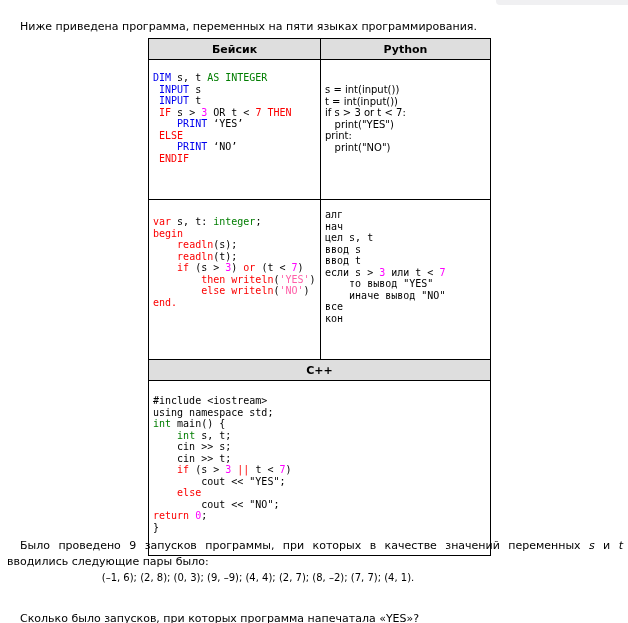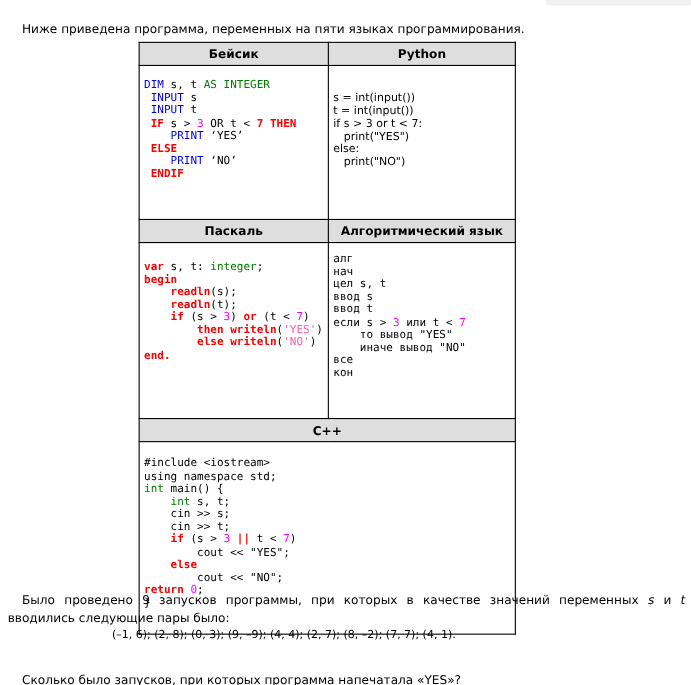--- a/index.html
+++ b/index.html
@@ -10,21 +10,21 @@
   }
   .corner-artifact{
     position:absolute;top:0;right:0;width:132px;height:5px;
     background:#f0f0f2;border-radius:0 0 0 4px;
   }
   .intro{
     position:absolute;top:8px;left:7px;right:6px;
     text-indent:13px;line-height:15px;
   }
   table.prog{
-    position:absolute;left:126px;top:38px;width:343px;
+    position:absolute;left:148px;top:38px;width:343px;
     border-collapse:collapse;table-layout:fixed;
   }
   table.prog th, table.prog td{
     border:1px solid #000;margin:0;
   }
   table.prog th{
     background:#dedede;font-weight:bold;font-size:11px;
     text-align:center;height:20px;padding:0 2px;
   }
   col.c1{width:172px;}
@@ -37,21 +37,21 @@
   tr.row-c1 td{height:113px;}
   tr.row-c2 td{height:136px;}
   tr.row-c3 td{height:158px;}
   td.cell-basic{padding:12px 2px 2px 4px;}
   td.cell-python{padding:24px 2px 2px 4px;}
   td.cell-pascal{padding:16px 2px 2px 4px;}
   td.cell-algo{padding:9px 2px 14px 4px;}
   td.cell-cpp{padding:14px 2px 2px 4px;}
   .c-blue{color:#0000ee;}
   .c-green{color:#007d00;}
-  .c-red{color:#fb0000;font-weight:bold;}
+  .c-red{color:#fb0000;}
   .c-magenta{color:#ff00ff;}
   .c-pink{color:#ff5fa8;}
   .runs-p{
     position:absolute;top:527px;left:7px;right:5px;
     text-indent:13px;line-height:16px;text-align:justify;
   }
   .runs-p i{font-family:"DejaVu Sans","Liberation Sans",sans-serif;}
   .pairs-line{
     position:absolute;top:572px;left:0;width:516px;
     text-align:center;font-size:10px;
@@ -73,25 +73,21 @@
       <col class="c1">
       <col class="c2">
     </colgroup>
   <tbody>
       <tr class="row-h1">
     <th>Бейсик</th>
     <th>Python</th>
   </tr>
   <tr class="row-c1">
     <td class="code cell-basic"><div class="code-line"><span class="c-blue">DIM</span><span> s, t </span><span class="c-green">AS INTEGER</span></div><div class="code-line"><span> </span><span class="c-blue">INPUT</span><span> s</span></div><div class="code-line"><span> </span><span class="c-blue">INPUT</span><span> t</span></div><div class="code-line"><span> </span><span class="c-red">IF</span><span> s &gt; </span><span class="c-magenta">3</span><span> OR t &lt; </span><span class="c-red">7</span><span> </span><span class="c-red">THEN</span></div><div class="code-line"><span>    </span><span class="c-blue">PRINT</span><span> ‘YES’</span></div><div class="code-line"><span> </span><span class="c-red">ELSE</span></div><div class="code-line"><span>    </span><span class="c-blue">PRINT</span><span> ‘NO’</span></div><div class="code-line"><span> </span><span class="c-red">ENDIF</span></div></td>
-    <td class="code sans cell-python"><div class="code-line"><span>s = int(input())</span></div><div class="code-line"><span>t = int(input())</span></div><div class="code-line"><span>if s &gt; 3 or t &lt; 7:</span></div><div class="code-line"><span>   print("YES")</span></div><div class="code-line"><span>else:</span></div><div class="code-line"><span>   print("NO")</span></div></td>
-  </tr>
-  <tr class="row-h2">
-    <th>Паскаль</th>
-    <th>Алгоритмический язык</th>
+    <td class="code sans cell-python"><div class="code-line"><span>s = int(input())</span></div><div class="code-line"><span>t = int(input())</span></div><div class="code-line"><span>if s &gt; 3 or t &lt; 7:</span></div><div class="code-line"><span>   print("YES")</span></div><div class="code-line"><span>print:</span></div><div class="code-line"><span>   print("NO")</span></div></td>
   </tr>
   <tr class="row-c2">
     <td class="code cell-pascal"><div class="code-line"><span class="c-red">var</span><span> s, t: </span><span class="c-green">integer</span><span>;</span></div><div class="code-line"><span class="c-red">begin</span></div><div class="code-line"><span>    </span><span class="c-red">readln</span><span>(s);</span></div><div class="code-line"><span>    </span><span class="c-red">readln</span><span>(t);</span></div><div class="code-line"><span>    </span><span class="c-red">if</span><span> (s &gt; </span><span class="c-magenta">3</span><span>) </span><span class="c-red">or</span><span> (t &lt; </span><span class="c-magenta">7</span><span>)</span></div><div class="code-line"><span>        </span><span class="c-red">then writeln</span><span>(</span><span class="c-pink">'YES'</span><span>)</span></div><div class="code-line"><span>        </span><span class="c-red">else writeln</span><span>(</span><span class="c-pink">'NO'</span><span>)</span></div><div class="code-line"><span class="c-red">end.</span></div></td>
     <td class="code cell-algo"><div class="code-line"><span>алг</span></div><div class="code-line"><span>нач</span></div><div class="code-line"><span>цел s, t</span></div><div class="code-line"><span>ввод s</span></div><div class="code-line"><span>ввод t</span></div><div class="code-line"><span>если s &gt; </span><span class="c-magenta">3</span><span> или t &lt; </span><span class="c-magenta">7</span></div><div class="code-line"><span>    то вывод "YES"</span></div><div class="code-line"><span>    иначе вывод "NO"</span></div><div class="code-line"><span>все</span></div><div class="code-line"><span>кон</span></div></td>
   </tr>
   <tr class="row-h3">
     <th colspan="2">C++</th>
   </tr>
   <tr class="row-c3">
     <td colspan="2" class="code cell-cpp"><div class="code-line"><span>#include &lt;iostream&gt;</span></div><div class="code-line"><span>using namespace std;</span></div><div class="code-line"><span class="c-green">int</span><span> main() {</span></div><div class="code-line"><span>    </span><span class="c-green">int</span><span> s, t;</span></div><div class="code-line"><span>    cin &gt;&gt; s;</span></div><div class="code-line"><span>    cin &gt;&gt; t;</span></div><div class="code-line"><span>    </span><span class="c-red">if</span><span> (s &gt; </span><span class="c-magenta">3</span><span> </span><span class="c-red">||</span><span> t &lt; </span><span class="c-magenta">7</span><span>)</span></div><div class="code-line"><span>        cout &lt;&lt; "YES";</span></div><div class="code-line"><span>    </span><span class="c-red">else</span></div><div class="code-line"><span>        cout &lt;&lt; "NO";</span></div><div class="code-line"><span class="c-red">return</span><span> </span><span class="c-magenta">0</span><span>;</span></div><div class="code-line"><span>}</span></div></td>

